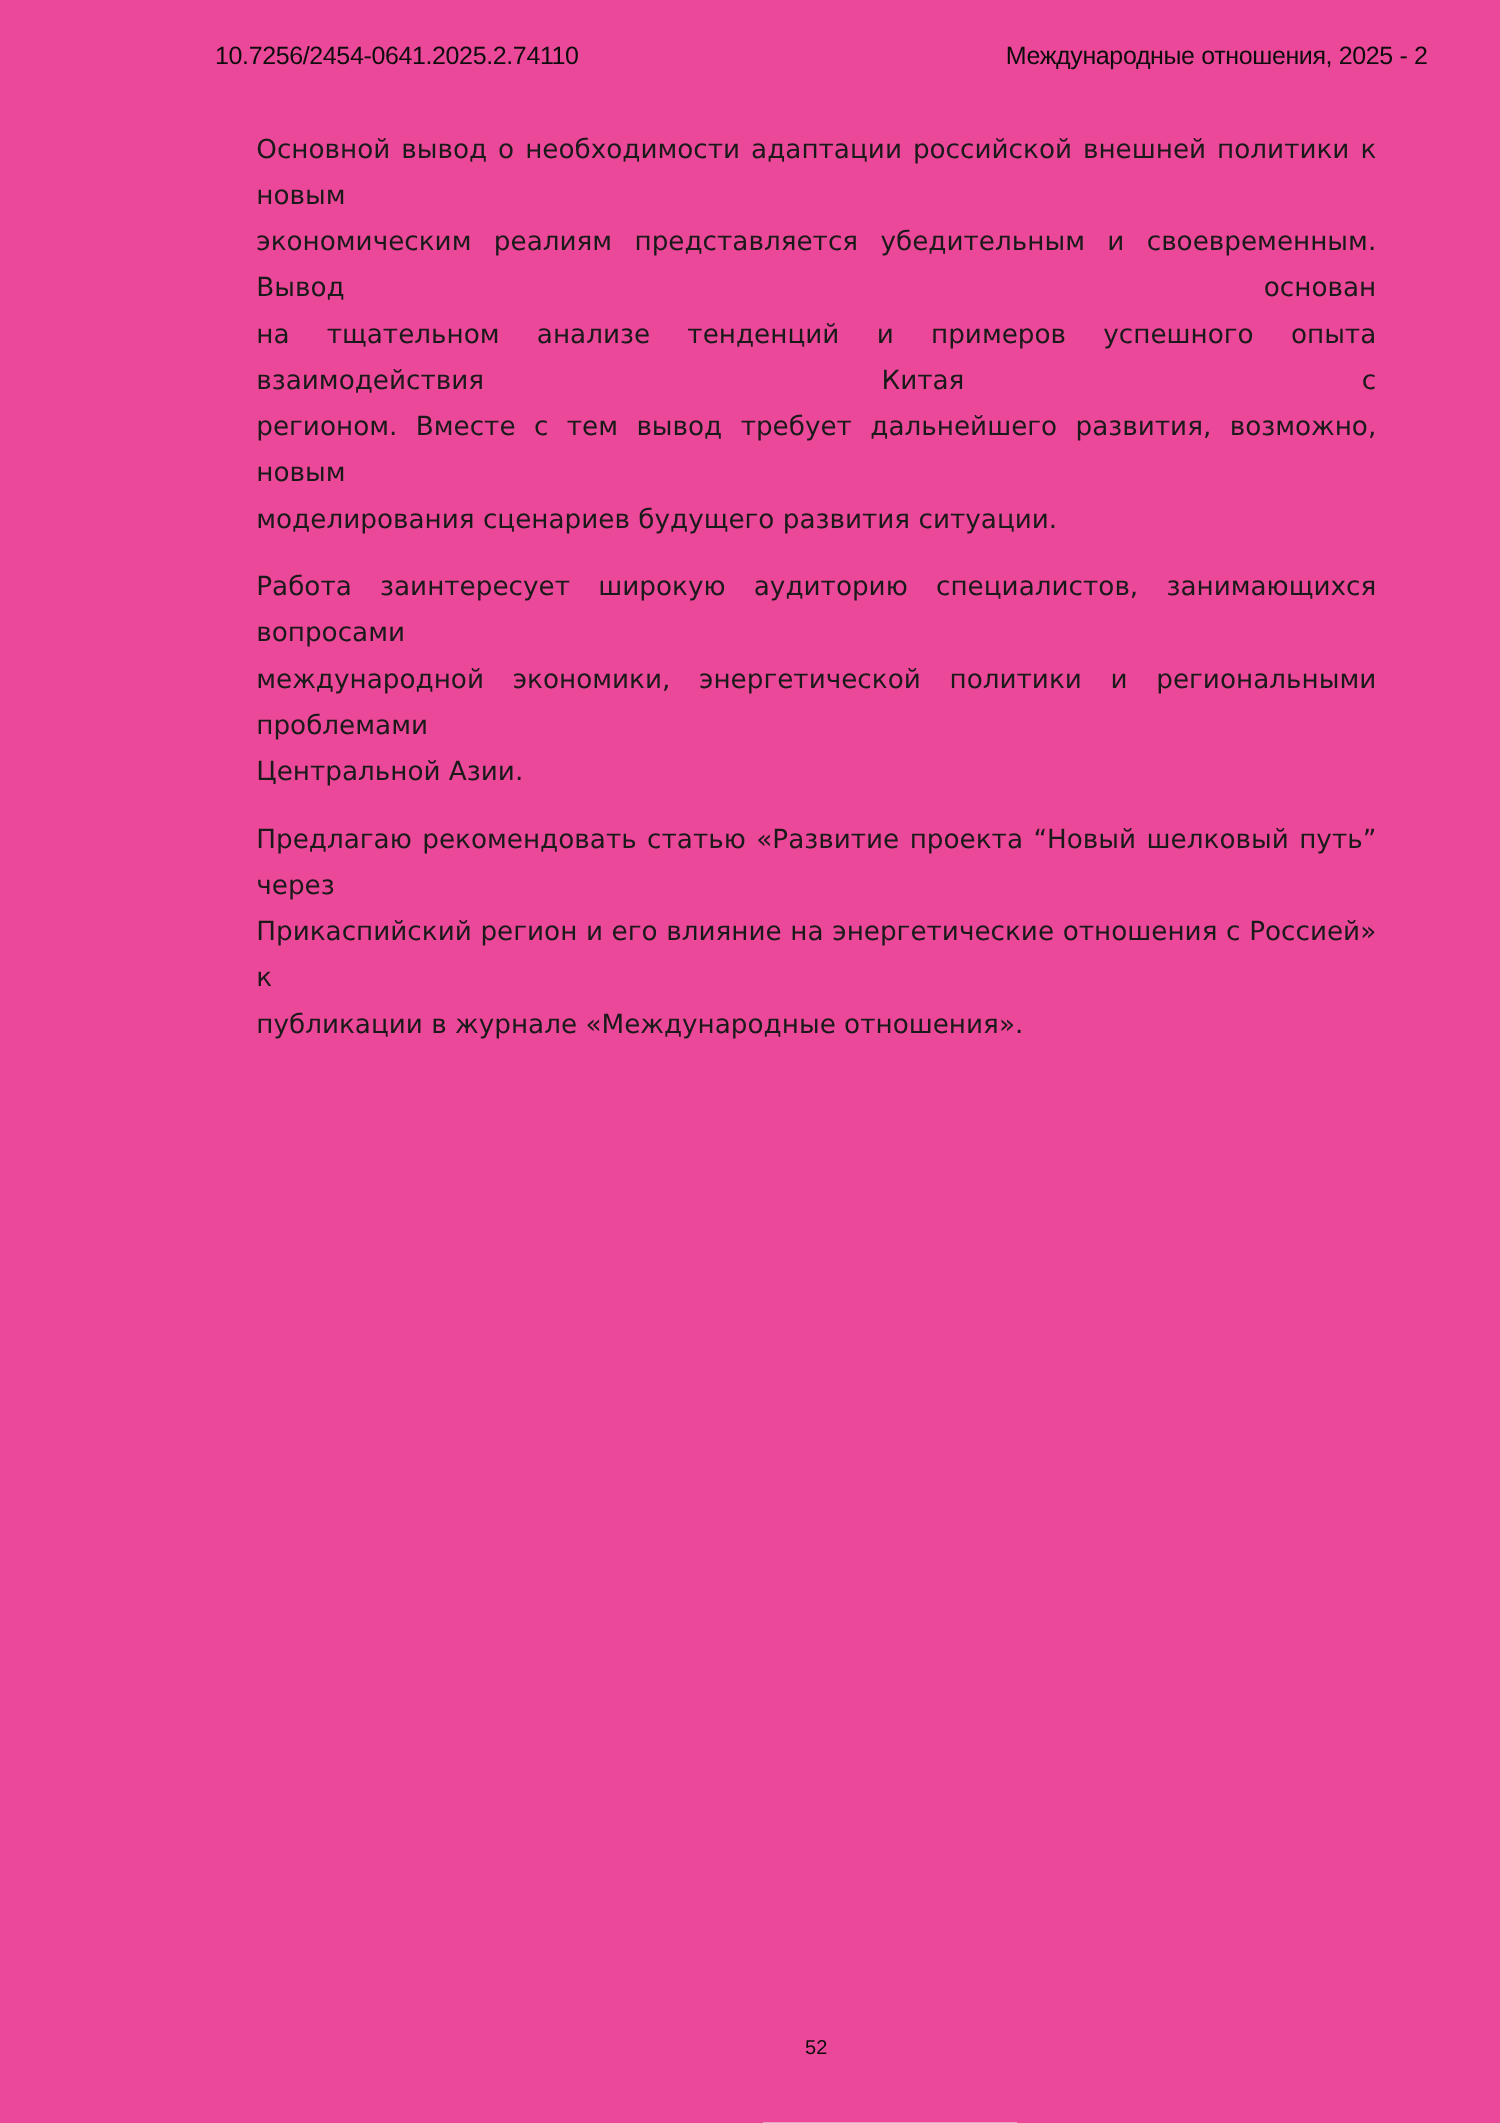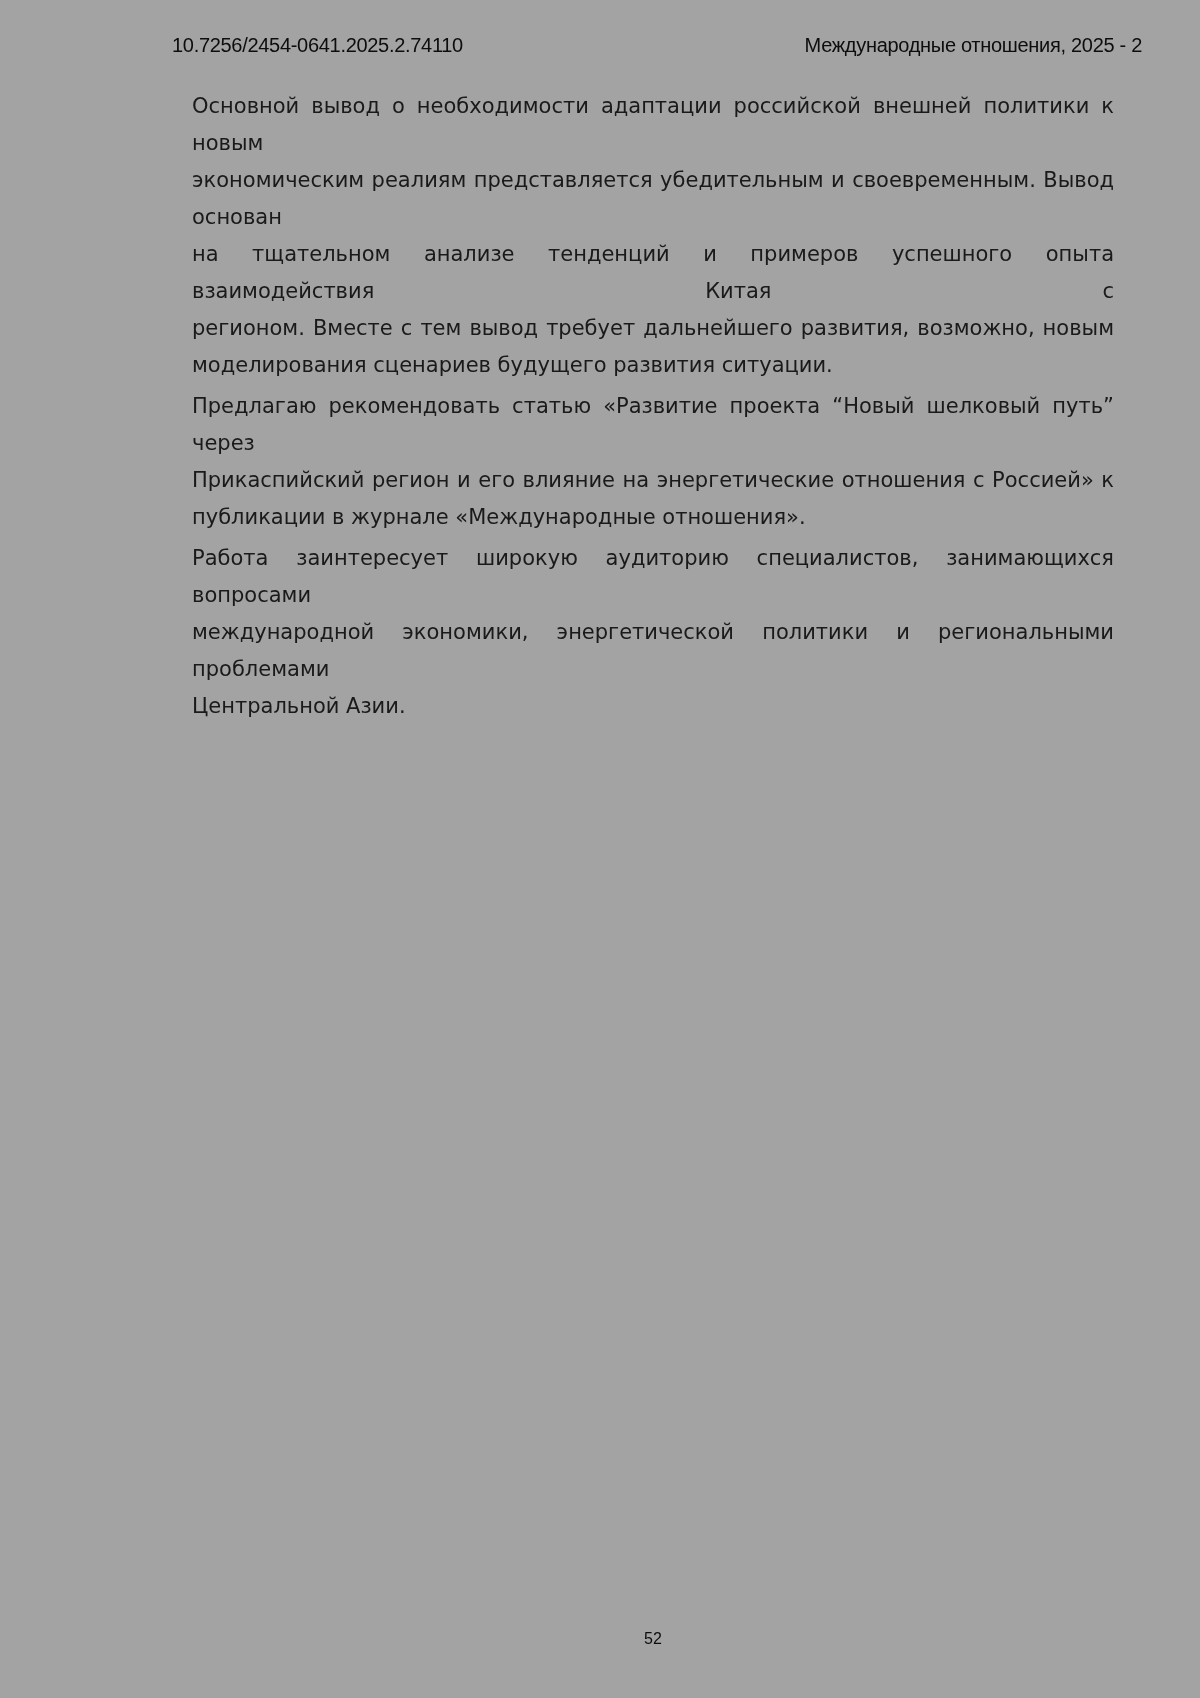--- a/index.html
+++ b/index.html
@@ -5,21 +5,21 @@
   html, body {
     margin: 0;
     padding: 0;
     background: #e8e8e8;
   }
   .page {
     position: relative;
     width: 1200px;
     height: 1698px;
     margin: 0 auto;
-    background: #a3a3a3;
+    background: #ec4899;
     overflow: hidden;
     font-family: "DejaVu Sans", sans-serif;
   }
   .header {
     position: absolute;
     top: 34px;
     left: 172px;
     right: 58px;
     display: flex;
     justify-content: space-between;
@@ -33,21 +33,21 @@
   .content {
     position: absolute;
     top: 84px;
     left: 188px;
     width: 930px;
     font-size: 21px;
     line-height: 37px;
     color: #1a1a1a;
   }
   .paragraph {
-    margin: 4px;
+    margin: 17px;
   }
   .line {
     text-align: justify;
     text-align-last: justify;
     white-space: normal;
   }
   .line.last {
     text-align-last: left;
   }
   .footer {
@@ -74,28 +74,28 @@
   <div class="content">
 
   <div class="paragraph">
         <div class="line">Основной вывод о необходимости адаптации российской внешней политики к новым</div>
         <div class="line">экономическим реалиям представляется убедительным и своевременным. Вывод основан</div>
         <div class="line">на тщательном анализе тенденций и примеров успешного опыта взаимодействия Китая с</div>
         <div class="line">регионом. Вместе с тем вывод требует дальнейшего развития, возможно, новым</div>
         <div class="line last">моделирования сценариев будущего развития ситуации.</div>
       </div>
       <div class="paragraph">
+        <div class="line">Работа заинтересует широкую аудиторию специалистов, занимающихся вопросами</div>
+        <div class="line">международной экономики, энергетической политики и региональными проблемами</div>
+        <div class="line last">Центральной Азии.</div>
+      </div>
+      <div class="paragraph">
         <div class="line">Предлагаю рекомендовать статью «Развитие проекта “Новый шелковый путь” через</div>
         <div class="line">Прикаспийский регион и его влияние на энергетические отношения с Россией» к</div>
         <div class="line last">публикации в журнале «Международные отношения».</div>
-      </div>
-      <div class="paragraph">
-        <div class="line">Работа заинтересует широкую аудиторию специалистов, занимающихся вопросами</div>
-        <div class="line">международной экономики, энергетической политики и региональными проблемами</div>
-        <div class="line last">Центральной Азии.</div>
       </div>
     </div>
 
   <div class="footer">
     <span>52</span>
   </div>
 
 </div>
 
 </body></html>

